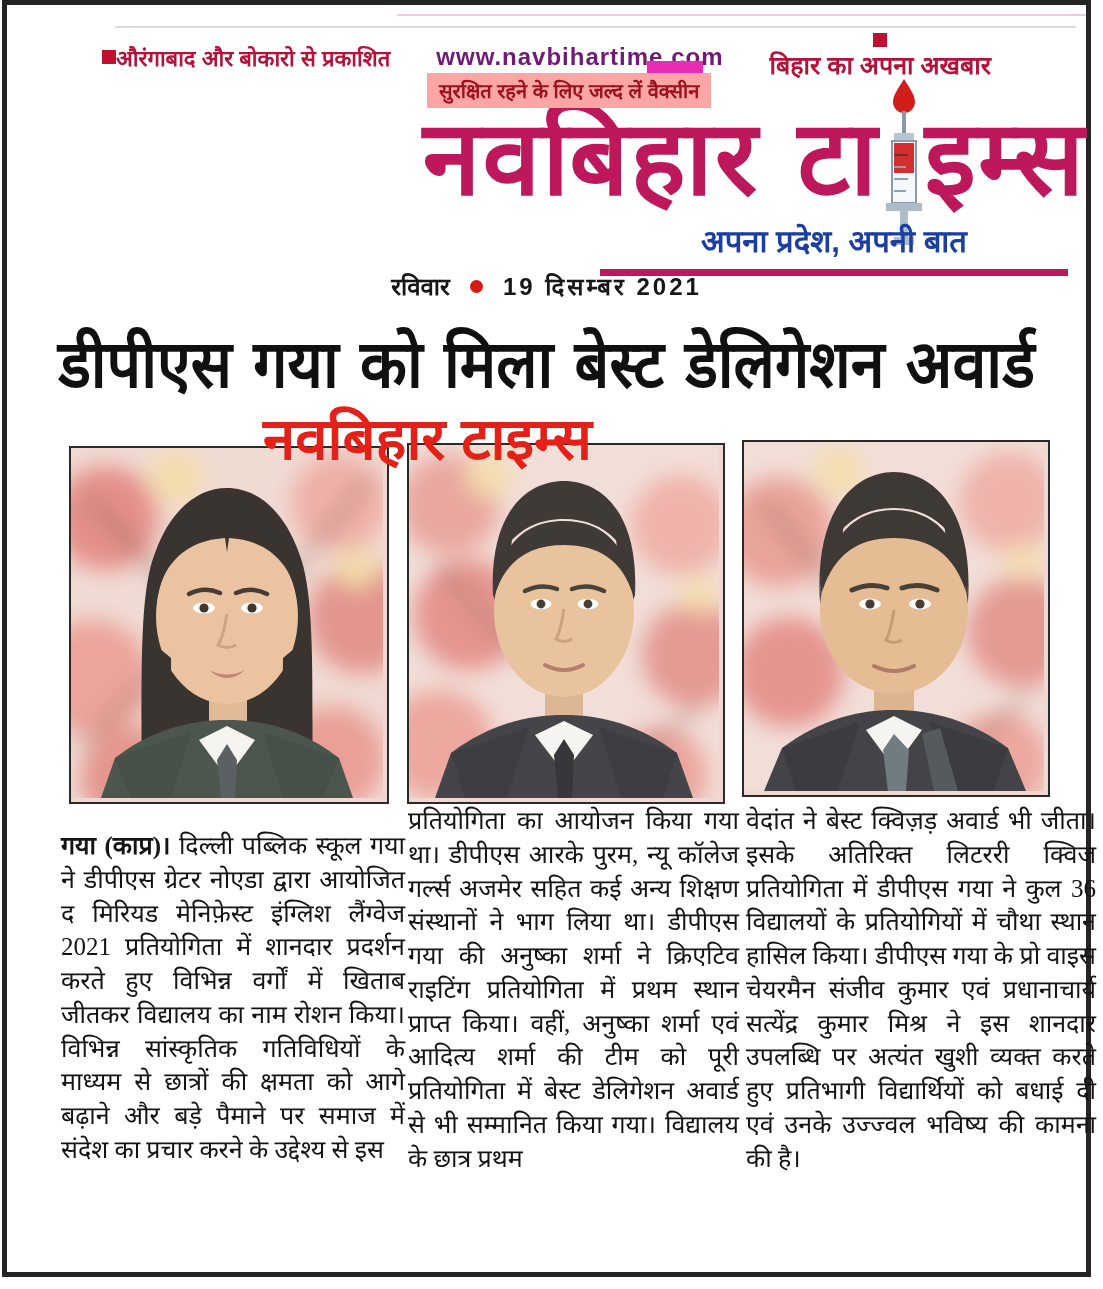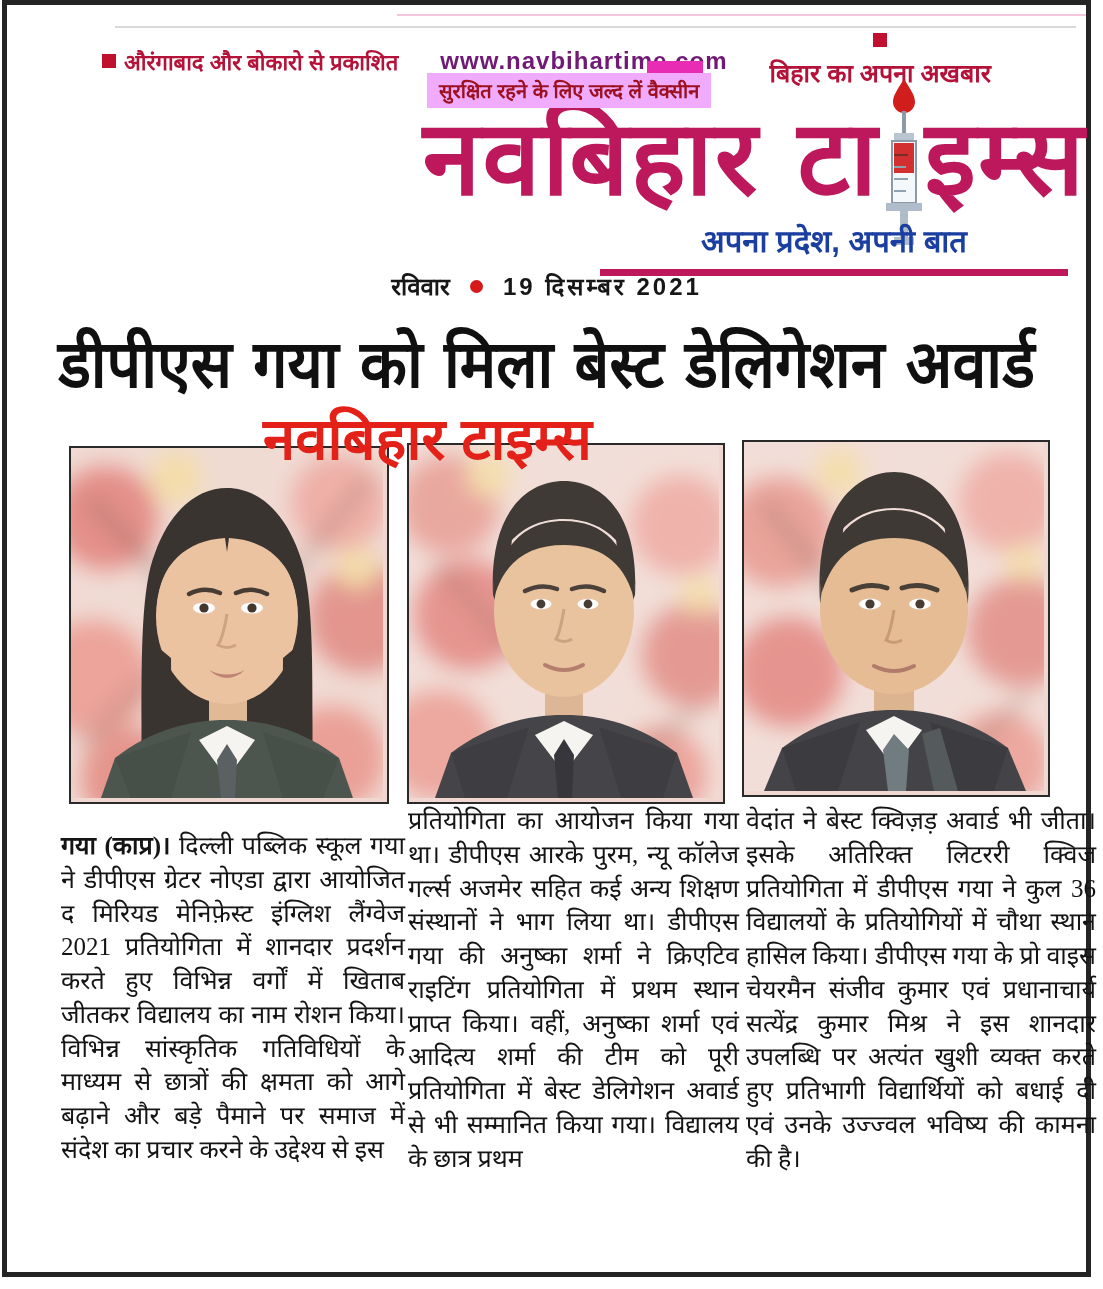--- a/index.html
+++ b/index.html
@@ -7,28 +7,28 @@
        font-family:"Liberation Serif","DejaVu Serif",serif;}
   .page{position:absolute;left:2px;top:0;width:1089px;height:1277px;
         border:5px solid #242424;background:#ffffff;box-sizing:border-box;}
 
   
   .topline{position:absolute;left:108px;top:21px;right:10px;height:2px;background:#d9d9d9;}
   .pinkline{position:absolute;left:390px;top:9px;right:0;height:2px;background:#f6c6de;}
   .topbar{position:absolute;left:95px;top:28px;right:95px;display:flex;
           justify-content:space-between;align-items:center;
           font-family:"Liberation Sans","DejaVu Sans",sans-serif;font-weight:bold;}
-  .tb-item{display:flex;align-items:center;gap:8px;color:#b5123a;font-size:22px;}
+  .tb-item{display:flex;align-items:center;color:#b5123a;font-size:22px;}
   .tb-sq{width:14px;height:14px;background:#c01030;display:inline-block;}
   .tb-url{color:#701a75;font-size:24px;letter-spacing:1px;}
   .tb-right{font-size:25px;flex-direction:column;}
   .pink-chip{position:absolute;left:640px;top:56px;width:56px;height:13px;background:#e82cb4;}
 
   
-  .vaccine-banner{position:absolute;left:420px;top:68px;background:#f0abfc;
+  .vaccine-banner{position:absolute;left:420px;top:68px;background:#fca5a5;
       color:#9c1020;font-size:20px;font-weight:bold;padding:4px 12px;z-index:6;
       font-family:"Liberation Sans","DejaVu Sans",sans-serif;white-space:nowrap;}
   .masthead{position:absolute;left:0;right:0;top:78px;text-align:right;
       color:#be185d;font-weight:bold;font-size:104px;line-height:1.45;z-index:3;
       font-family:"DejaVu Sans","Liberation Sans",sans-serif;letter-spacing:2px;white-space:nowrap;}
   .masthead .mh-part{display:inline-block;}
   .syringe{display:inline-block;vertical-align:top;margin:-6px -6px 0 -2px;}
   .tagline{position:absolute;top:214px;right:18px;width:468px;text-align:center;
       color:#1b3fa0;font-size:31px;font-weight:bold;z-index:7;
       border-bottom:7px solid #be185d;padding-bottom:8px;

